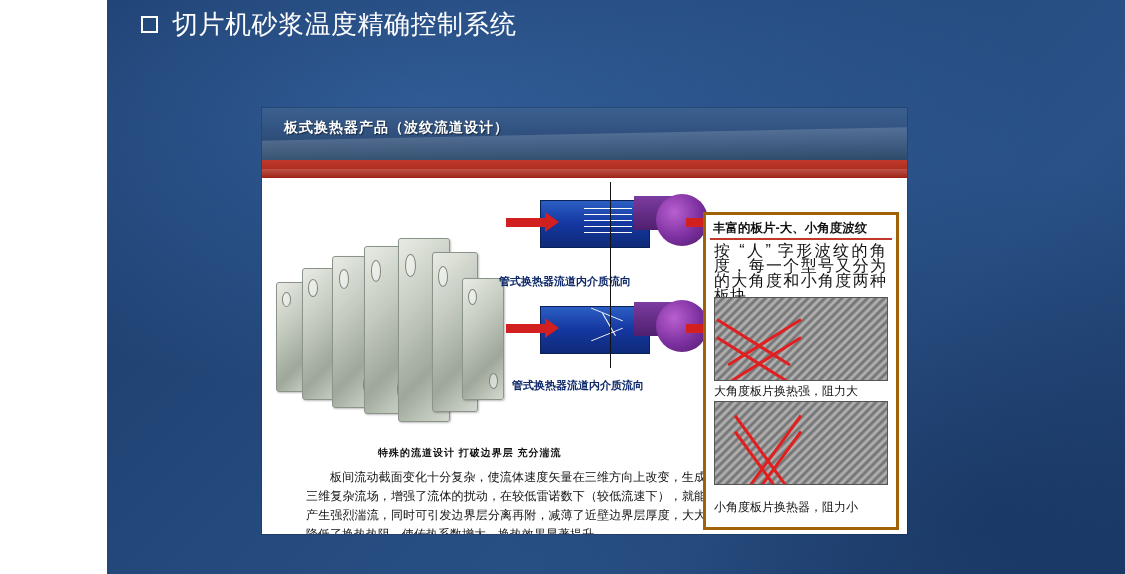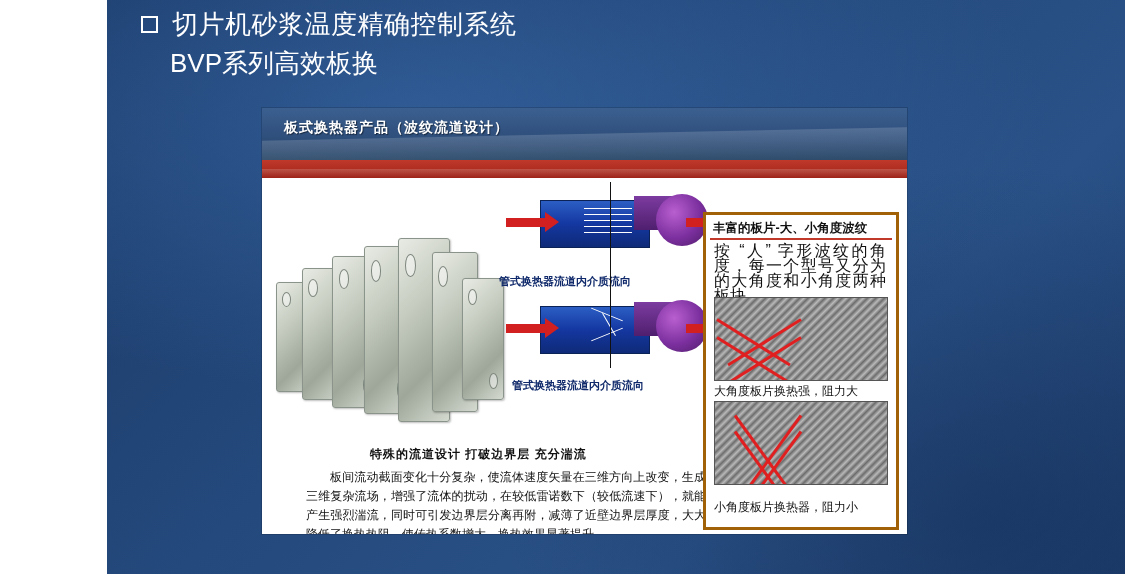--- a/index.html
+++ b/index.html
@@ -267,23 +267,23 @@
     position: absolute;
     left: 8px;
     font-size: 12px;
     color: #111111;
     white-space: nowrap;
   }
 
   
   .bold-line {
     position: absolute;
-    left: 108px;
+    left: 116px;
     top: 268px;
-    font-size: 12px;
+    font-size: 10px;
     font-weight: bold;
     color: #111111;
     letter-spacing: 1px;
     white-space: nowrap;
   }
   .para {
     position: absolute;
     left: 44px;
     top: 290px;
     width: 400px;
@@ -298,21 +298,20 @@
 <body>
 
 <div class="slide">
   <div class="slide-inner"></div>
 
   <div class="title-block">
     <div class="title-line1">
       <span class="bullet-sq"></span>
       <span>切片机砂浆温度精确控制系统</span>
     </div>
-    <div class="title-line2">BVP系列高效板换</div>
   </div>
 
   <div class="figure">
 
     <div class="fig-header">
       <div class="sheen"></div>
       <div class="fig-header-title">板式换热器产品（波纹流道设计）</div>
     </div>
     <div class="fig-redbar"></div>
 

